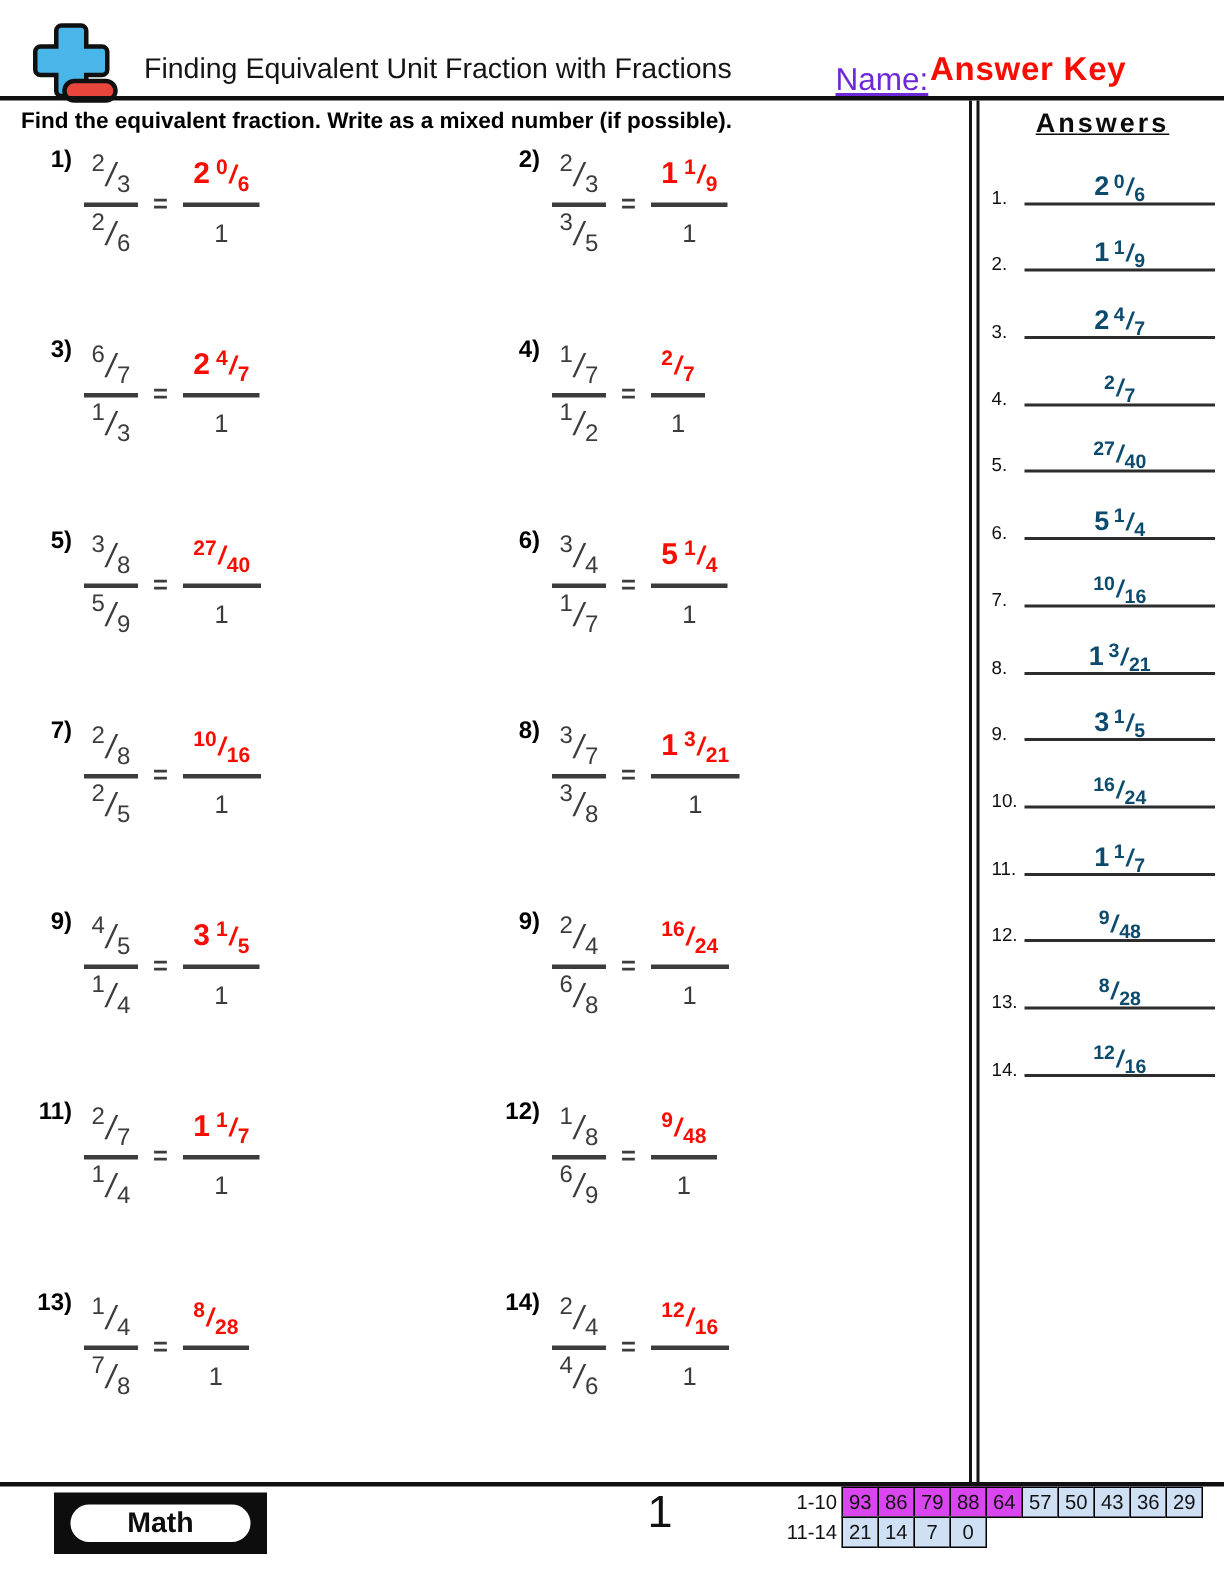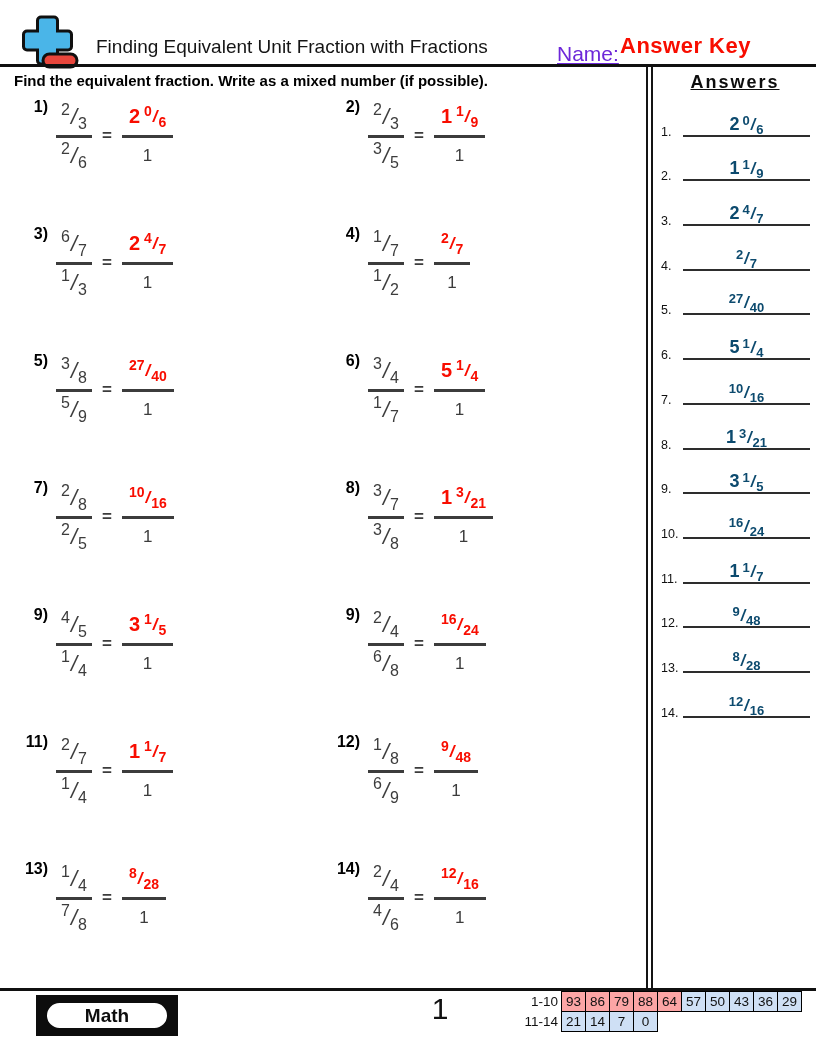--- a/index.html
+++ b/index.html
@@ -64,21 +64,21 @@
                 display:flex; align-items:center; justify-content:center; }
   .badge-text { font-size:19px; font-weight:bold; color:#0d0d0d; }
   .website { position:absolute; left:175px; top:1009px; font-size:16.5px; color:#1a1a1a; }
   .page-num { position:absolute; left:420px; top:992px; width:40px; text-align:center;
               font-size:30px; color:#111; }
   .score-table { position:absolute; left:516px; top:991px; }
   .score-row { display:flex; height:21px; }
   .score-row + .score-row { margin-top:-1px; }
   .slabel { width:46px; text-align:right; padding-right:4px; font-size:13.5px; color:#111; line-height:21px; }
   .scell { width:25px; border:1px solid #000; margin-left:-1px; text-align:center;
-           font-size:13.5px; color:#111; line-height:19px; background:#fca5a5; }
+           font-size:13.5px; color:#111; line-height:19px; background:#d946ef; }
   .scell:first-of-type { margin-left:0; }
   .scell.hl { background:#cfe0f5; }
 </style>
 </head>
 <body>
 
 <div class="page">
 
   <svg class="logo" viewBox="0 0 66 60">
     <path d="M25 5 h13 a3.5 3.5 0 0 1 3.5 3.5 V19 h10.5 a3.5 3.5 0 0 1 3.5 3.5 v12 a3.5 3.5 0 0 1 -3.5 3.5 H41.5 V48.5 a3.5 3.5 0 0 1 -3.5 3.5 H25 a3.5 3.5 0 0 1 -3.5 -3.5 V38 H11 a3.5 3.5 0 0 1 -3.5 -3.5 v-12 A3.5 3.5 0 0 1 11 19 h10.5 V8.5 A3.5 3.5 0 0 1 25 5 z" fill="#4ab5e8" stroke="#101010" stroke-width="3"></path>

